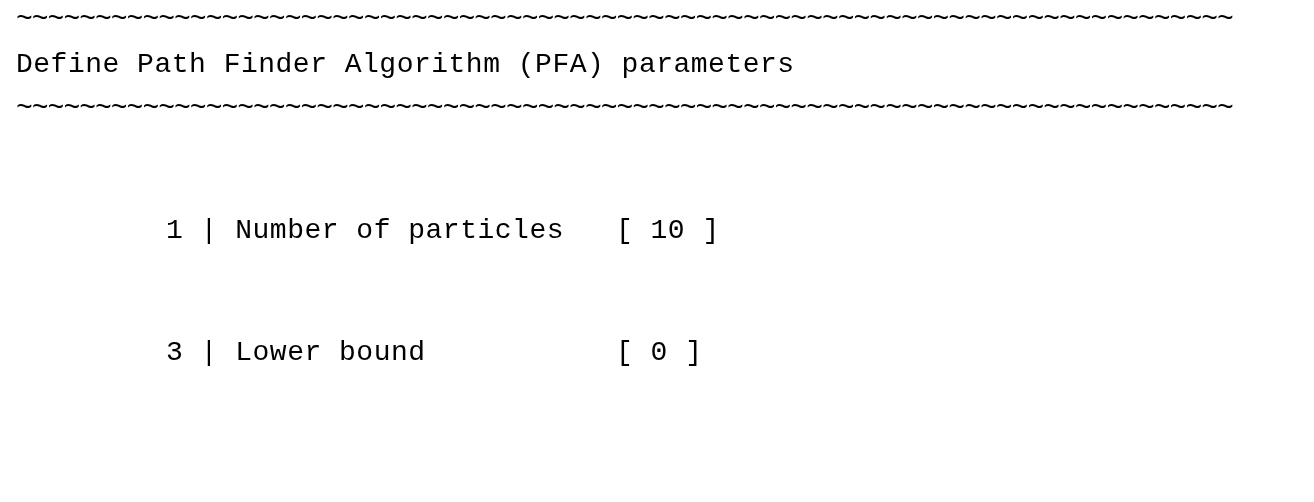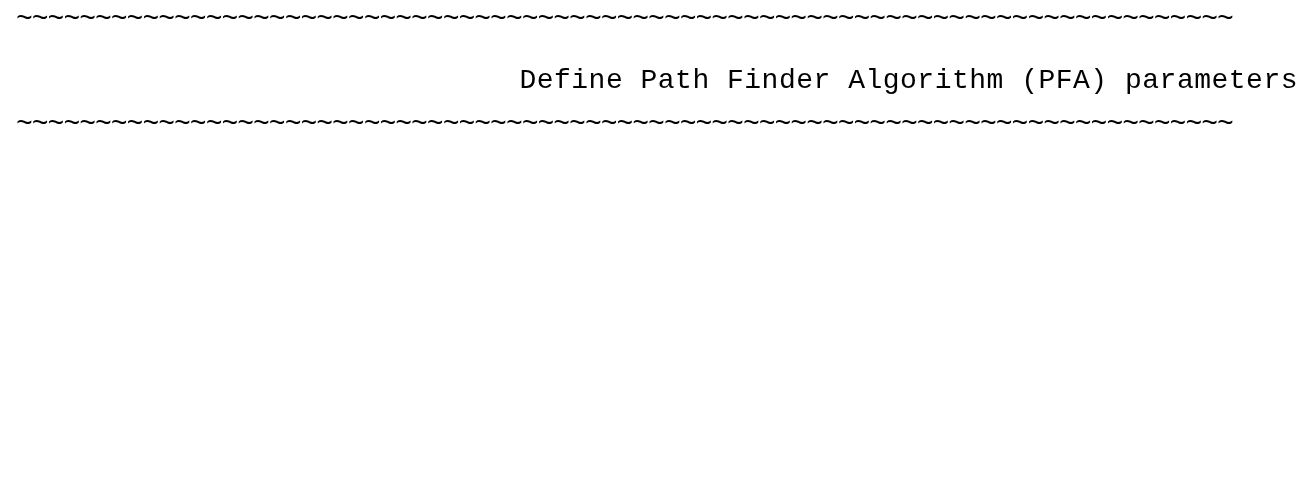--- a/index.html
+++ b/index.html
@@ -18,23 +18,22 @@
     }
     .wave-line {
       font-family: inherit;
       white-space: nowrap;
       overflow: hidden;
       font-size: 28px;
       letter-spacing: -1px;
       color: #000;
     }
     .title {
-      text-align: right;
+      text-align: left;
       padding: 4px 0;
-      margin-top: 16px;
     }
     .menu-block {
       padding-left: 150px;
       white-space: pre;
     }
     .menu-row {
       white-space: pre;
     }
   </style>
 </head>
@@ -42,18 +41,20 @@
 
 <div class="container">
 
   <div class="wave-line">~~~~~~~~~~~~~~~~~~~~~~~~~~~~~~~~~~~~~~~~~~~~~~~~~~~~~~~~~~~~~~~~~~~~~~~~~~~~~</div>
 
   <div class="title">Define Path Finder Algorithm (PFA) parameters</div>
 
   <div class="wave-line">~~~~~~~~~~~~~~~~~~~~~~~~~~~~~~~~~~~~~~~~~~~~~~~~~~~~~~~~~~~~~~~~~~~~~~~~~~~~~</div>
 
   <div class="menu-block">
+    <div class="menu-row"><span>1</span> | <span>Number of particles  </span> [ <span>10</span> ]</div>
+    <div class="menu-row"><span>3</span> | <span>Lower bound          </span> [ <span>0</span> ]</div>
     
     
     
   </div>
 
 </div>
 
 </body></html>

